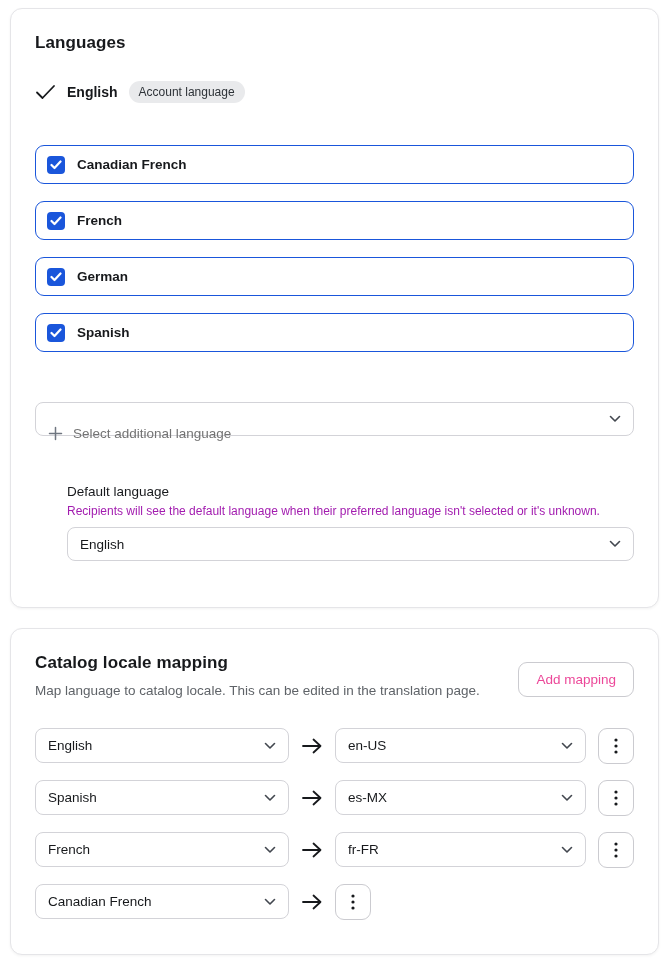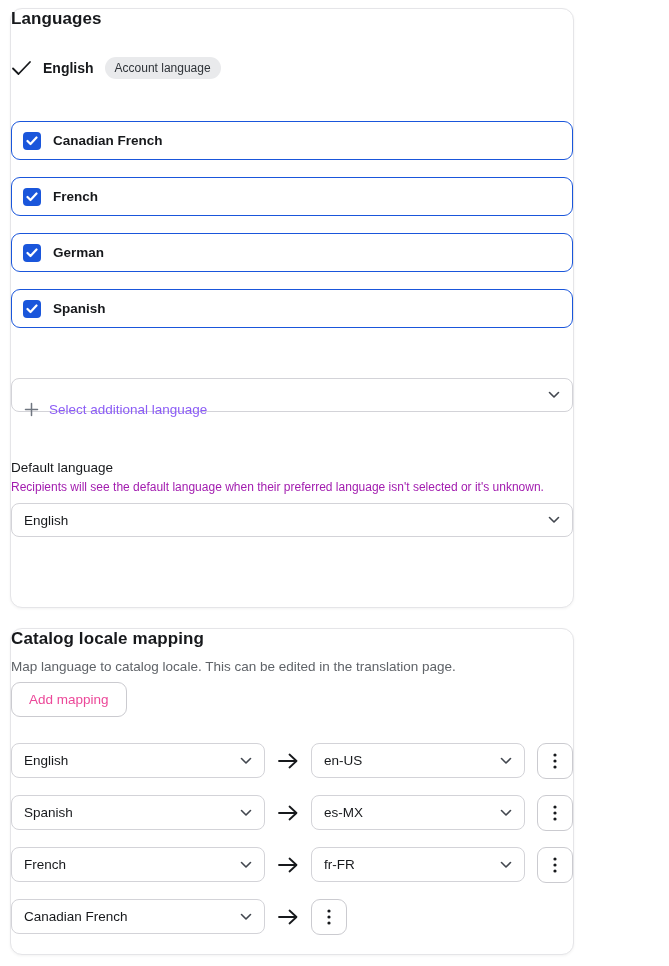--- a/index.html
+++ b/index.html
@@ -3,23 +3,24 @@
 <meta charset="utf-8">
 <style>
   * { box-sizing: border-box; }
   html,body { margin:0; padding:0; }
   body {
     width:669px; height:966px; background:#ffffff;
     font-family:"Liberation Sans", sans-serif;
     color:#1b1f24; overflow:hidden;
   }
   .card {
-    width:564px; margin-left:10px; background:#ffffff;
+    width:649px; margin-left:10px; background:#ffffff;
     border:1px solid #e5e5e8; border-radius:12px;
     box-shadow:0 1px 3px rgba(0,0,0,0.05);
+    padding:24px;
   }
   .card-languages { margin-top:8px; height:600px; }
   .card-catalog { margin-top:20px; height:327px; }
 
   .card-title { font-size:17px; font-weight:700; margin:0; color:#17191c; letter-spacing:.1px; }
 
   
   .account-row { display:flex; align-items:center; gap:11px; margin-top:28px; }
   .check-icon { display:flex; }
   .account-name { font-size:14px; font-weight:700; color:#17191c; }
@@ -41,29 +42,29 @@
   }
   .lang-label { font-size:13.5px; font-weight:700; color:#17191c; }
 
   
   .select {
     display:flex; align-items:center; justify-content:space-between;
     border:1px solid #d3d3d8; border-radius:8px; background:#fff;
     height:34px; padding:0 12px; font-size:13.5px; color:#17191c; cursor:pointer;
   }
   .select-additional { margin-top:50px; }
-  .select-additional .left { display:flex; align-items:center; gap:10px; color:#8b5cf6;margin-top:28px; }
-
-  .default-block { margin-top:48px; }
+  .select-additional .left { display:flex; align-items:center; gap:10px; color:#737373;margin-top:28px; }
+
+  .default-block { margin-top:48px;margin-left:32px; }
   .default-label { font-size:13.5px; color:#17191c; }
   .default-desc { font-size:12px; color:#a21caf; margin-top:5px; }
   .default-select { margin-top:9px; }
 
   
-  .catalog-header { display:flex; justify-content:space-between; align-items:flex-start;flex-direction:column; }
+  .catalog-header { display:flex; justify-content:space-between; align-items:center; }
   .catalog-desc { font-size:13.5px; color:#5f6368; margin-top:7px; max-width:455px; line-height:1.6; }
   .add-btn {
     border:1px solid #cbcbd0; border-radius:9px; background:#fff;
     height:35px; padding:0 17px; font-size:13.5px; font-weight:500; color:#ec4899;
     display:flex; align-items:center; margin-top:4px; cursor:pointer;
     font-family:"Liberation Sans", sans-serif;
   }
   .mappings { margin-top:26px; display:flex; flex-direction:column; gap:16px; }
   .mapping-row { display:flex; align-items:center; gap:12px; }
   .map-select-left { width:254px; height:35px; }

